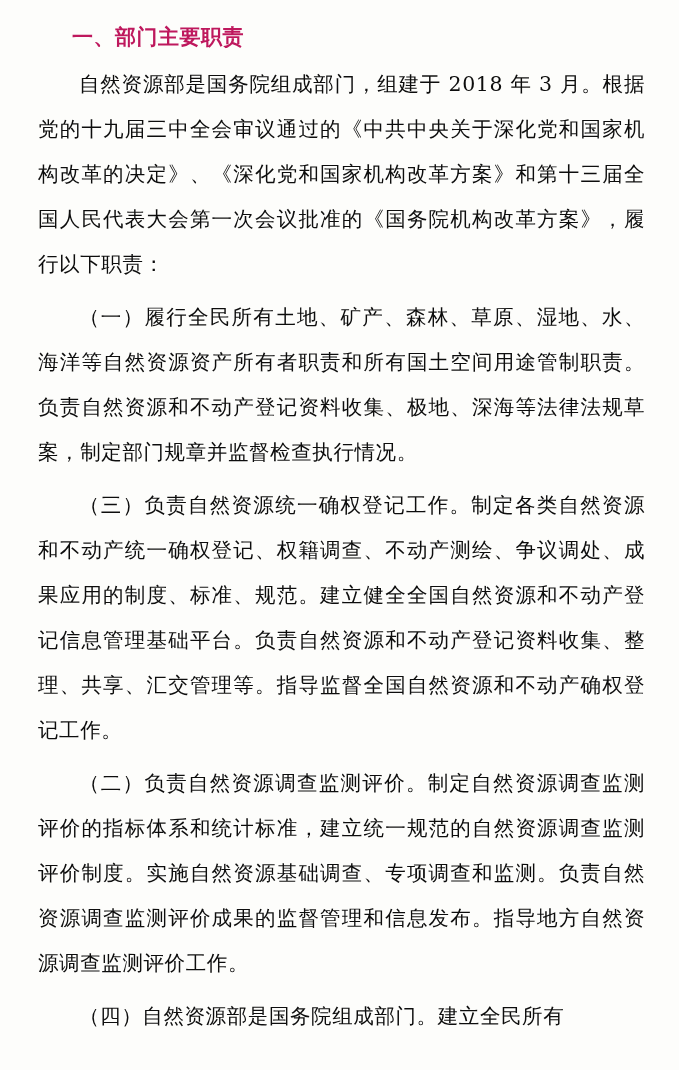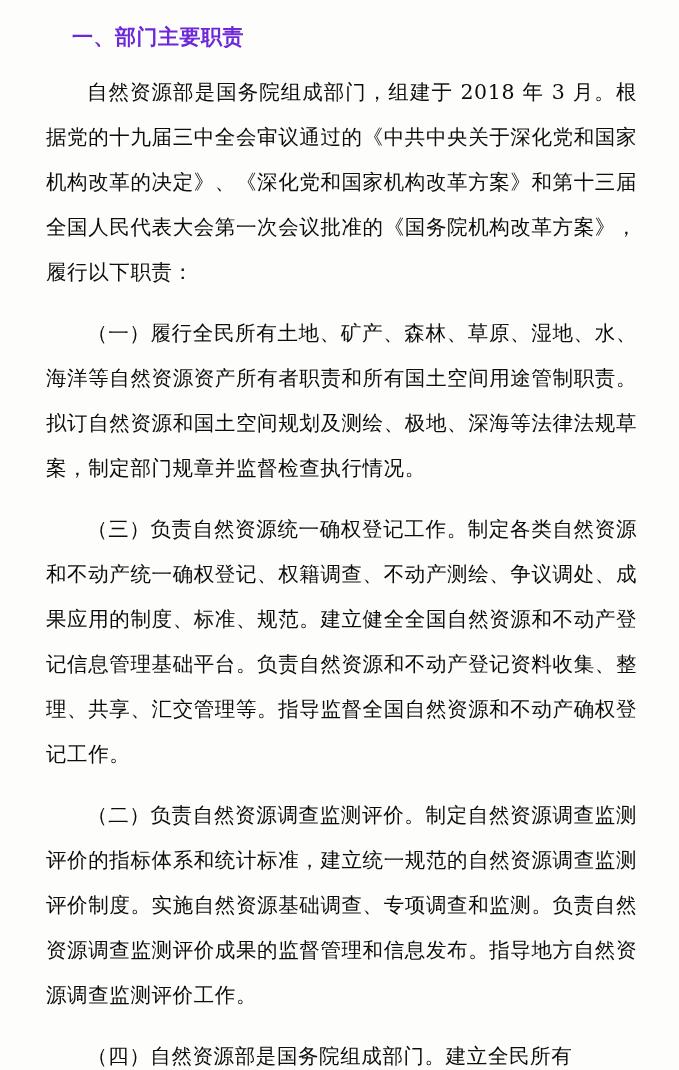--- a/index.html
+++ b/index.html
@@ -27,43 +27,43 @@
     box-sizing: border-box;
   }
   .doc-heading {
     font-family: "DejaVu Sans", "Liberation Sans", sans-serif;
     font-weight: bold;
     font-size: 21px;
     line-height: 1.5;
     margin: 0 0 6px 0;
     text-indent: 2em;
     letter-spacing: 0.5px;
-    color: #6d28d9;
+    color: #be185d;
   }
   .doc-para {
     font-family: "DejaVu Serif", "Liberation Serif", serif;
     font-size: 20.5px;
     line-height: 45px;
-    margin: 16px;
+    margin: 8px;
     text-indent: 2em;
     text-align: justify;
     text-justify: inter-ideograph;
     letter-spacing: 0.6px;
     color: #0d0d0d;
     word-break: break-all;
   }
   .doc-para.last-clipped {
     overflow: hidden;
   }
 </style>
 </head>
 <body>
 
 <div class="page">
   <div class="content">
     <h1 class="doc-heading">一、部门主要职责</h1>
     <p class="doc-para">自然资源部是国务院组成部门，组建于 2018 年 3 月。根据党的十九届三中全会审议通过的《中共中央关于深化党和国家机构改革的决定》、《深化党和国家机构改革方案》和第十三届全国人民代表大会第一次会议批准的《国务院机构改革方案》，履行以下职责：</p>
-    <p class="doc-para">（一）履行全民所有土地、矿产、森林、草原、湿地、水、海洋等自然资源资产所有者职责和所有国土空间用途管制职责。拟订自然资源和国土空间规划及测绘、极地、深海等法律法规草案，制定部门规章并监督检查执行情况。</p>
+    <p class="doc-para">（一）履行全民所有土地、矿产、森林、草原、湿地、水、海洋等自然资源资产所有者职责和所有国土空间用途管制职责。负责自然资源和不动产登记资料收集、极地、深海等法律法规草案，制定部门规章并监督检查执行情况。</p>
     <p class="doc-para">（三）负责自然资源统一确权登记工作。制定各类自然资源和不动产统一确权登记、权籍调查、不动产测绘、争议调处、成果应用的制度、标准、规范。建立健全全国自然资源和不动产登记信息管理基础平台。负责自然资源和不动产登记资料收集、整理、共享、汇交管理等。指导监督全国自然资源和不动产确权登记工作。</p>
     <p class="doc-para">（二）负责自然资源调查监测评价。制定自然资源调查监测评价的指标体系和统计标准，建立统一规范的自然资源调查监测评价制度。实施自然资源基础调查、专项调查和监测。负责自然资源调查监测评价成果的监督管理和信息发布。指导地方自然资源调查监测评价工作。</p>
     <p class="doc-para last-clipped">（四）自然资源部是国务院组成部门。建立全民所有</p>
   </div>
 </div>
 
 </body></html>

